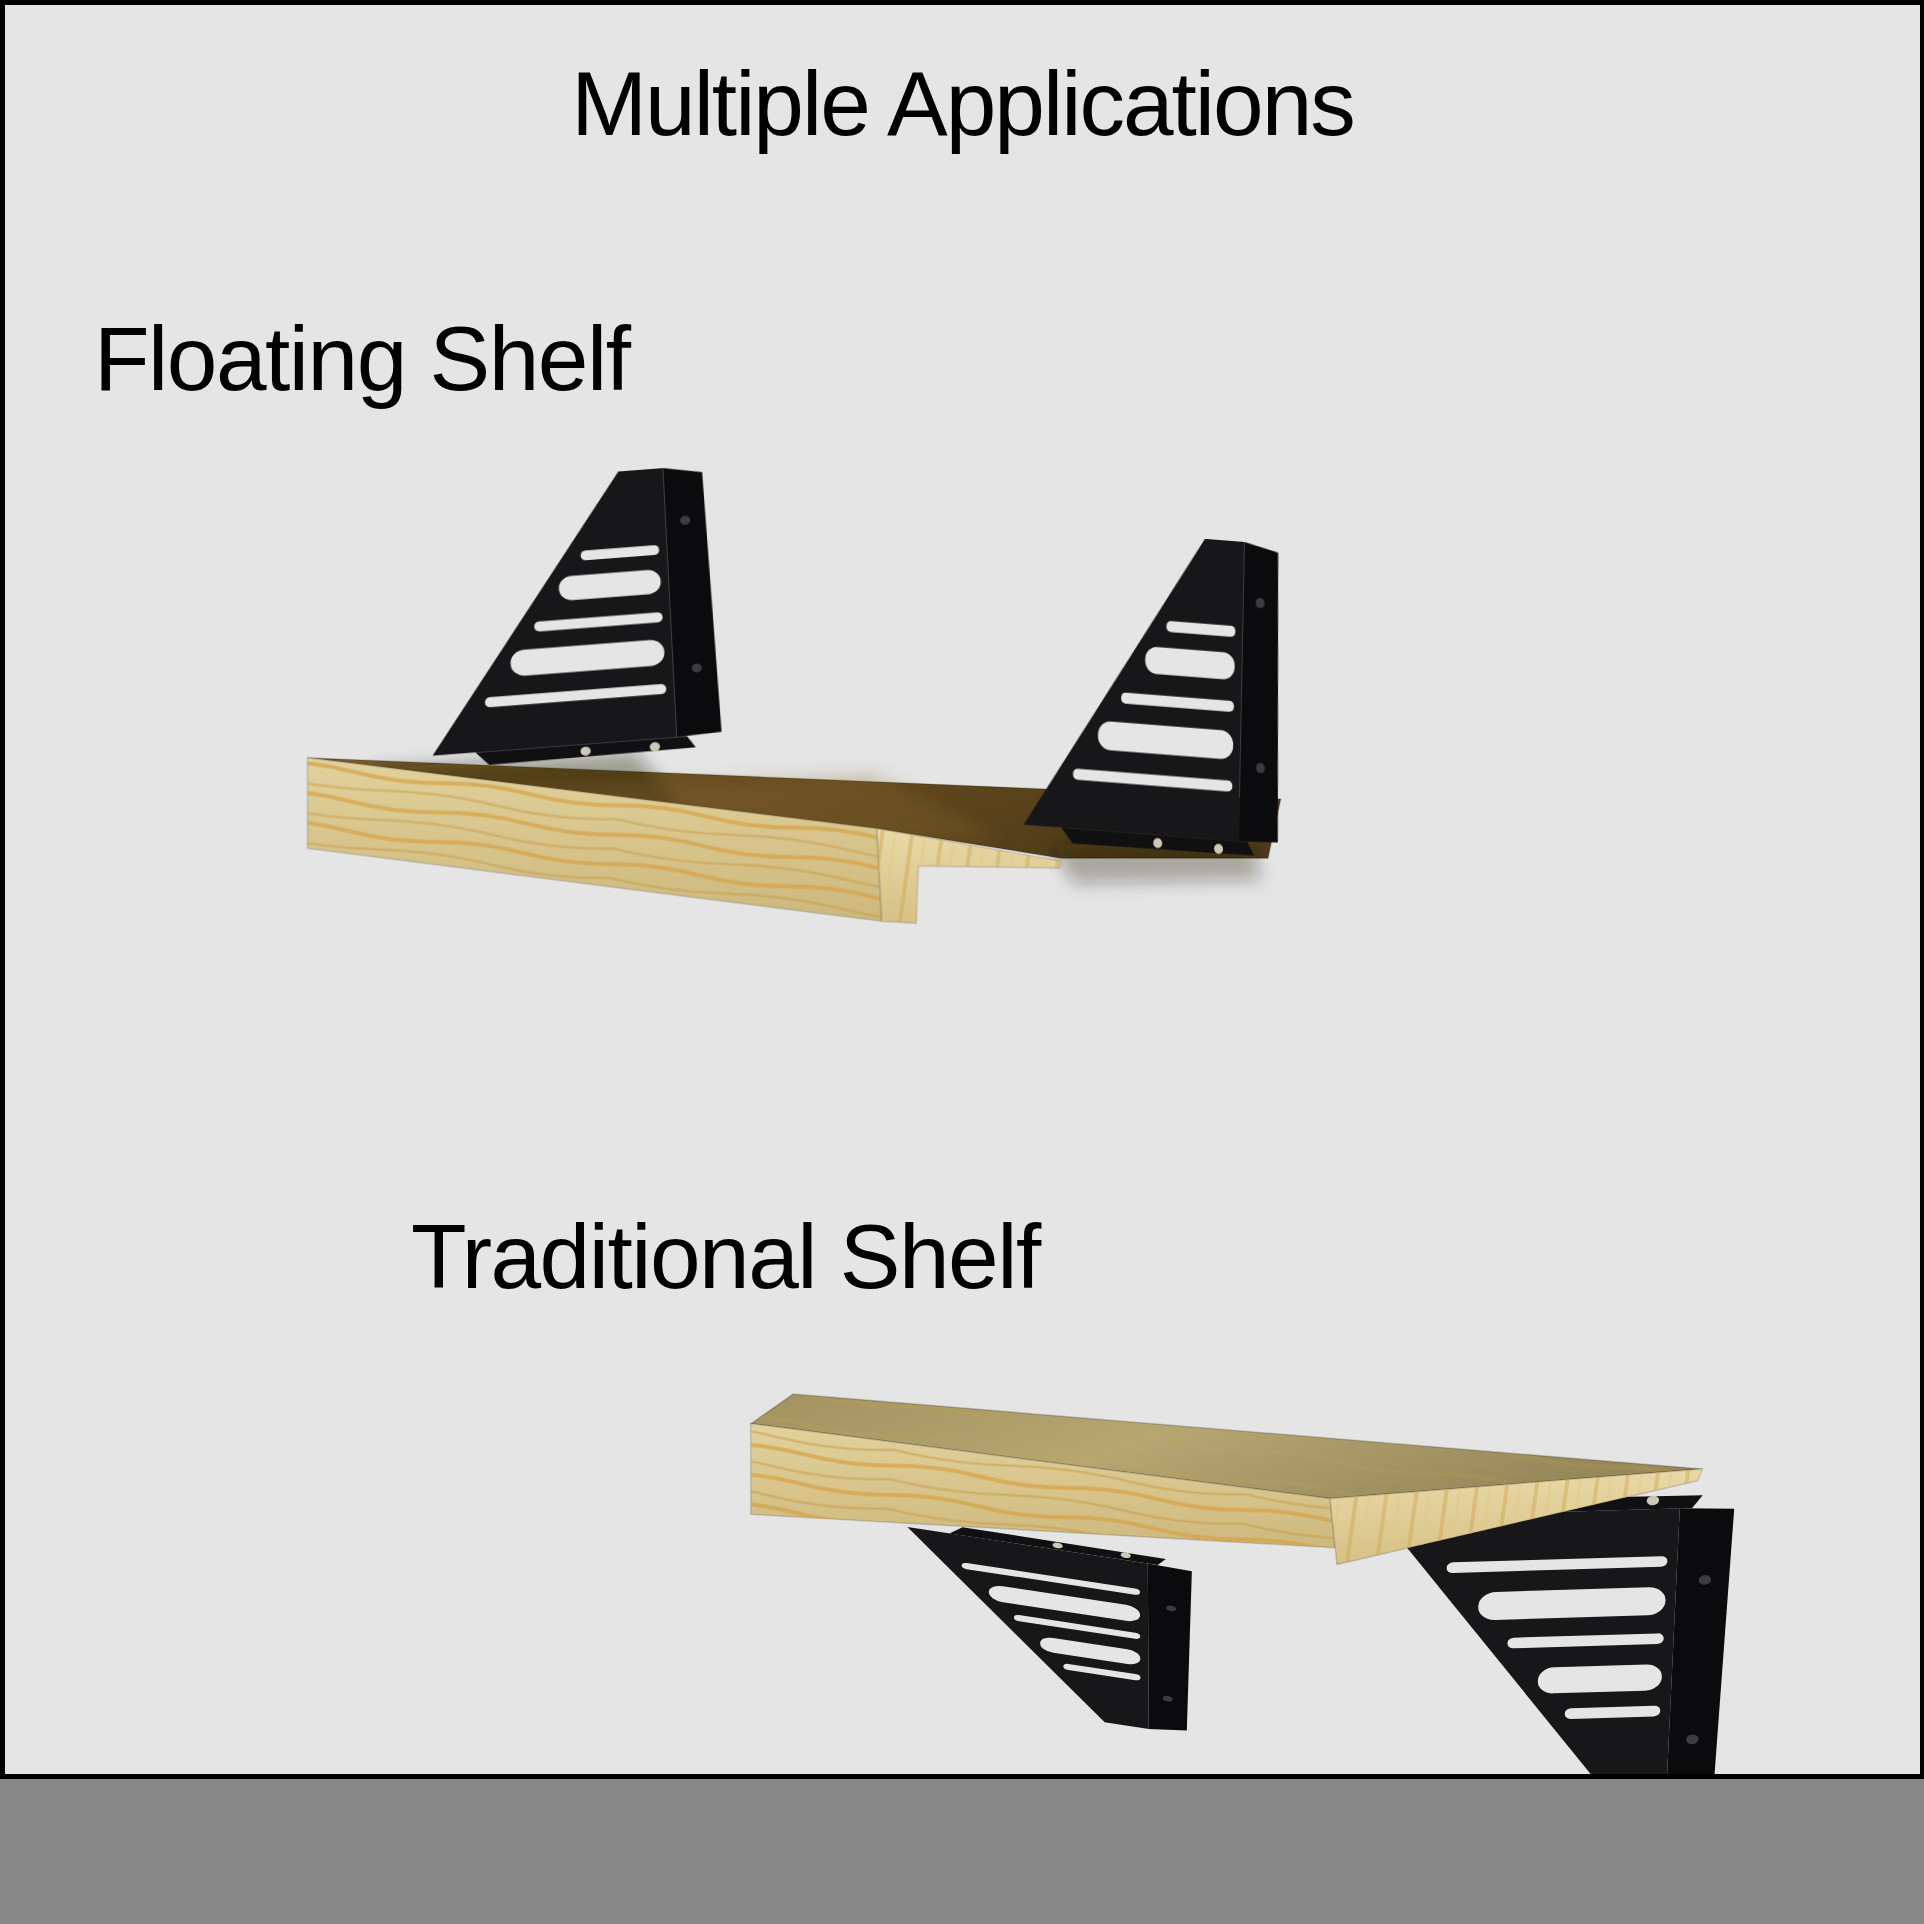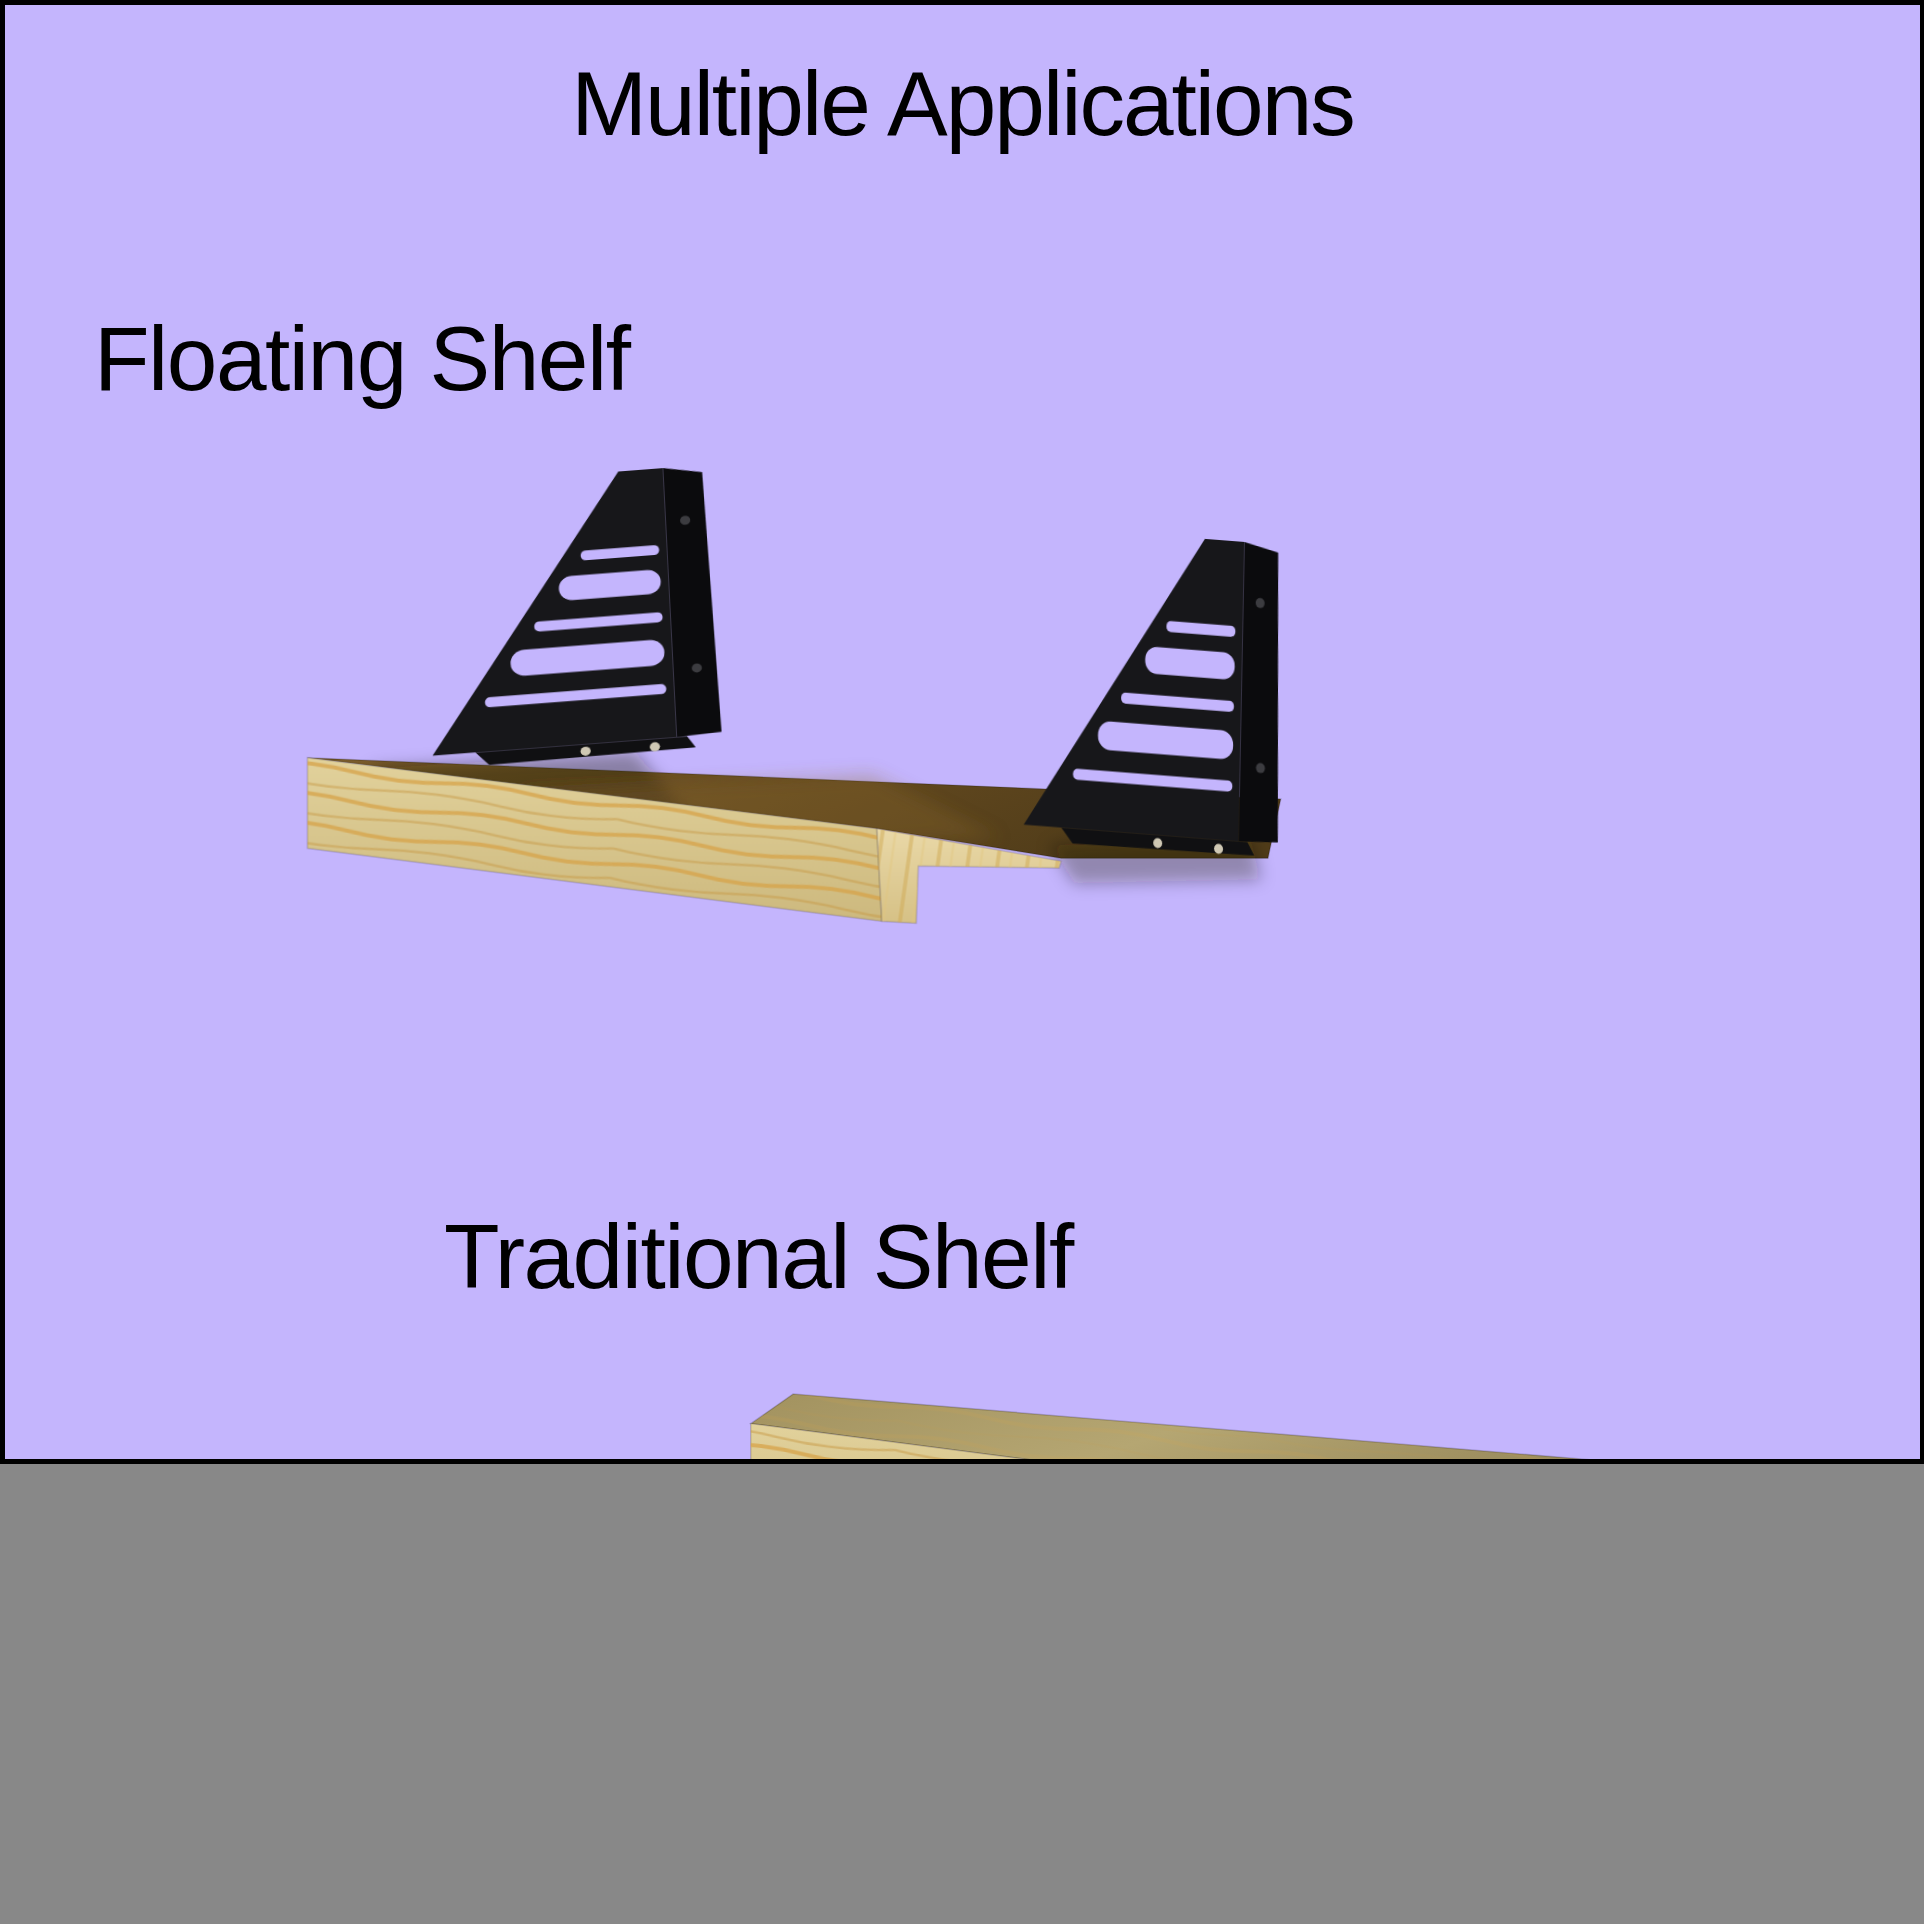--- a/index.html
+++ b/index.html
@@ -1,38 +1,38 @@
 <!DOCTYPE html>
 <html><head>
 <meta charset="utf-8">
 <style>
   html,body{margin:0;padding:0;background:#888;}
   .canvas{
     position:relative;
-    width:1925px;height:1464px;
-    background:#c4b5fd;
+    width:1925px;height:1779px;
+    background:#e5e5e5;
     border:5.9px solid #000000;
     box-sizing:border-box;
     overflow:hidden;
     font-family:"Liberation Sans","DejaVu Sans",sans-serif;
     color:#000;
   }
   .title{
     position:absolute;top:51px;left:0;right:0;
     text-align:center;
     font-size:91px;line-height:1.05;letter-spacing:-2px;
     white-space:nowrap;
   }
   .label{
     position:absolute;
     font-size:91px;line-height:1.05;letter-spacing:-1.5px;
     white-space:nowrap;
   }
   .label-floating{left:89px;top:277px;margin-top:29px;}
-  .label-traditional{left:406px;top:1204px;margin-left:33px;}
+  .label-traditional{left:406px;top:1204px;}
   svg.scene{position:absolute;left:0;top:0;}
 </style>
 </head>
 <body>
 
 <div class="canvas">
 
   <div class="title">Multiple Applications</div>
 
   <div class="label label-floating">Floating Shelf</div>

